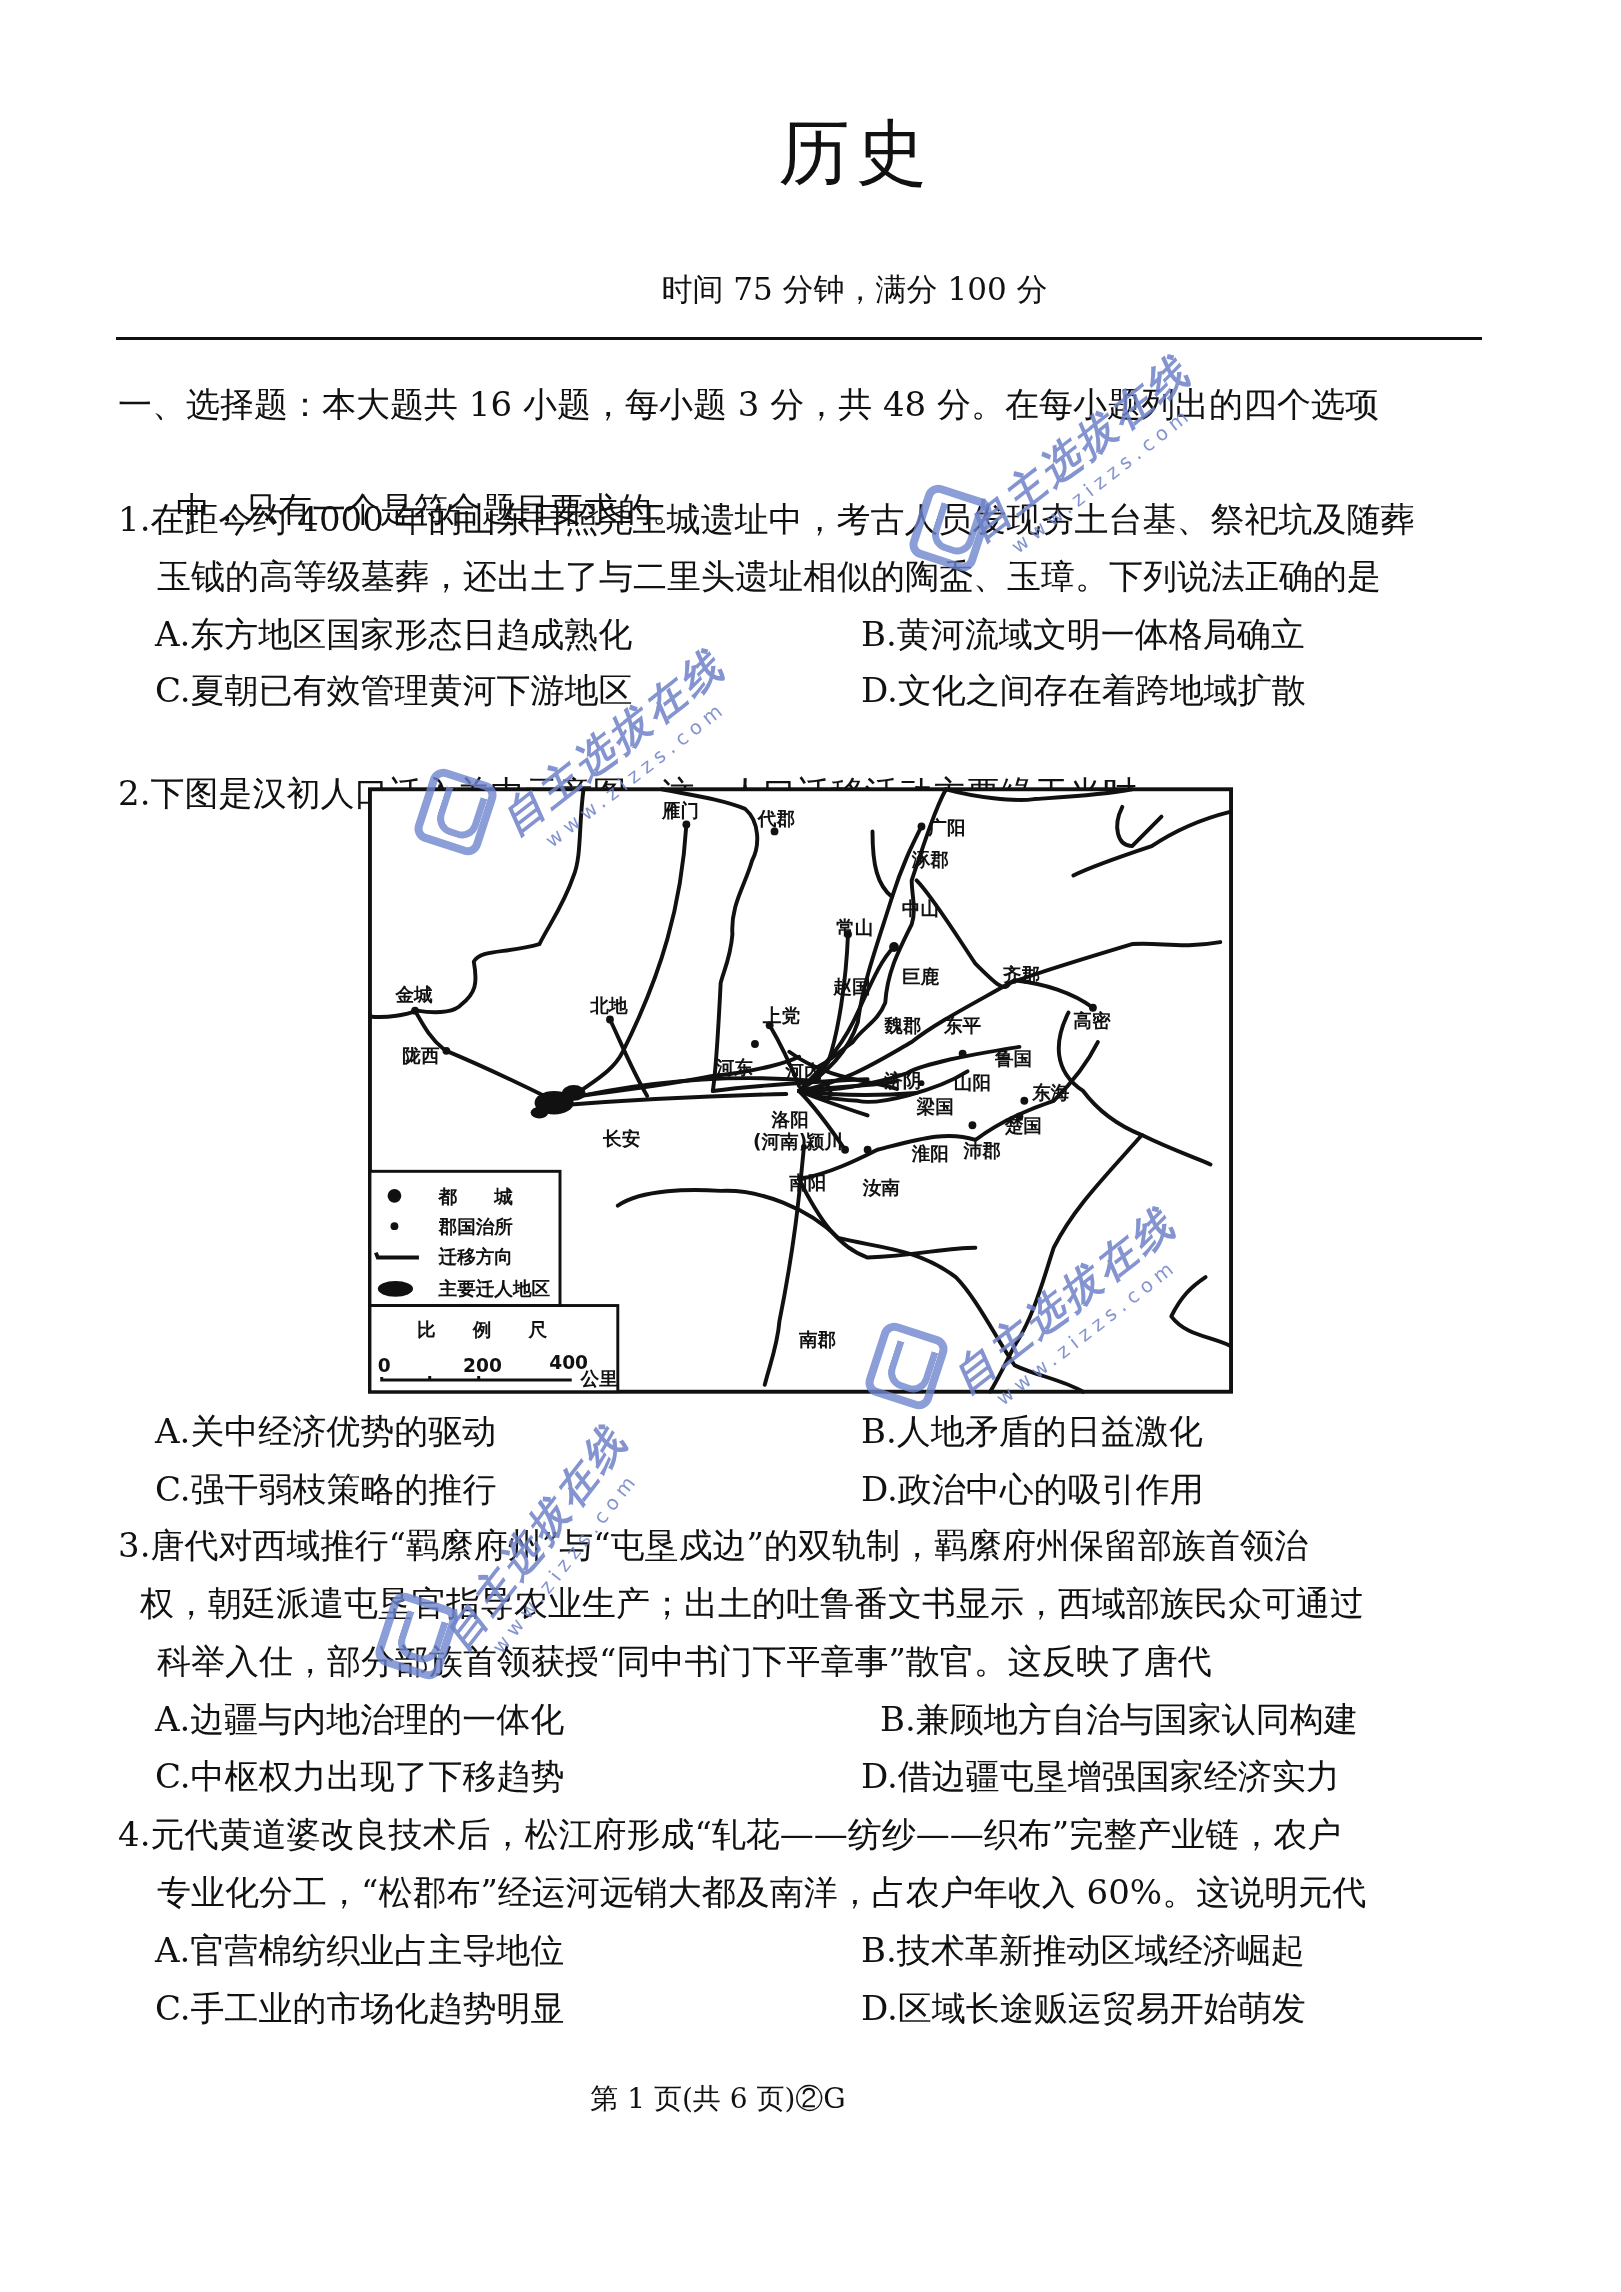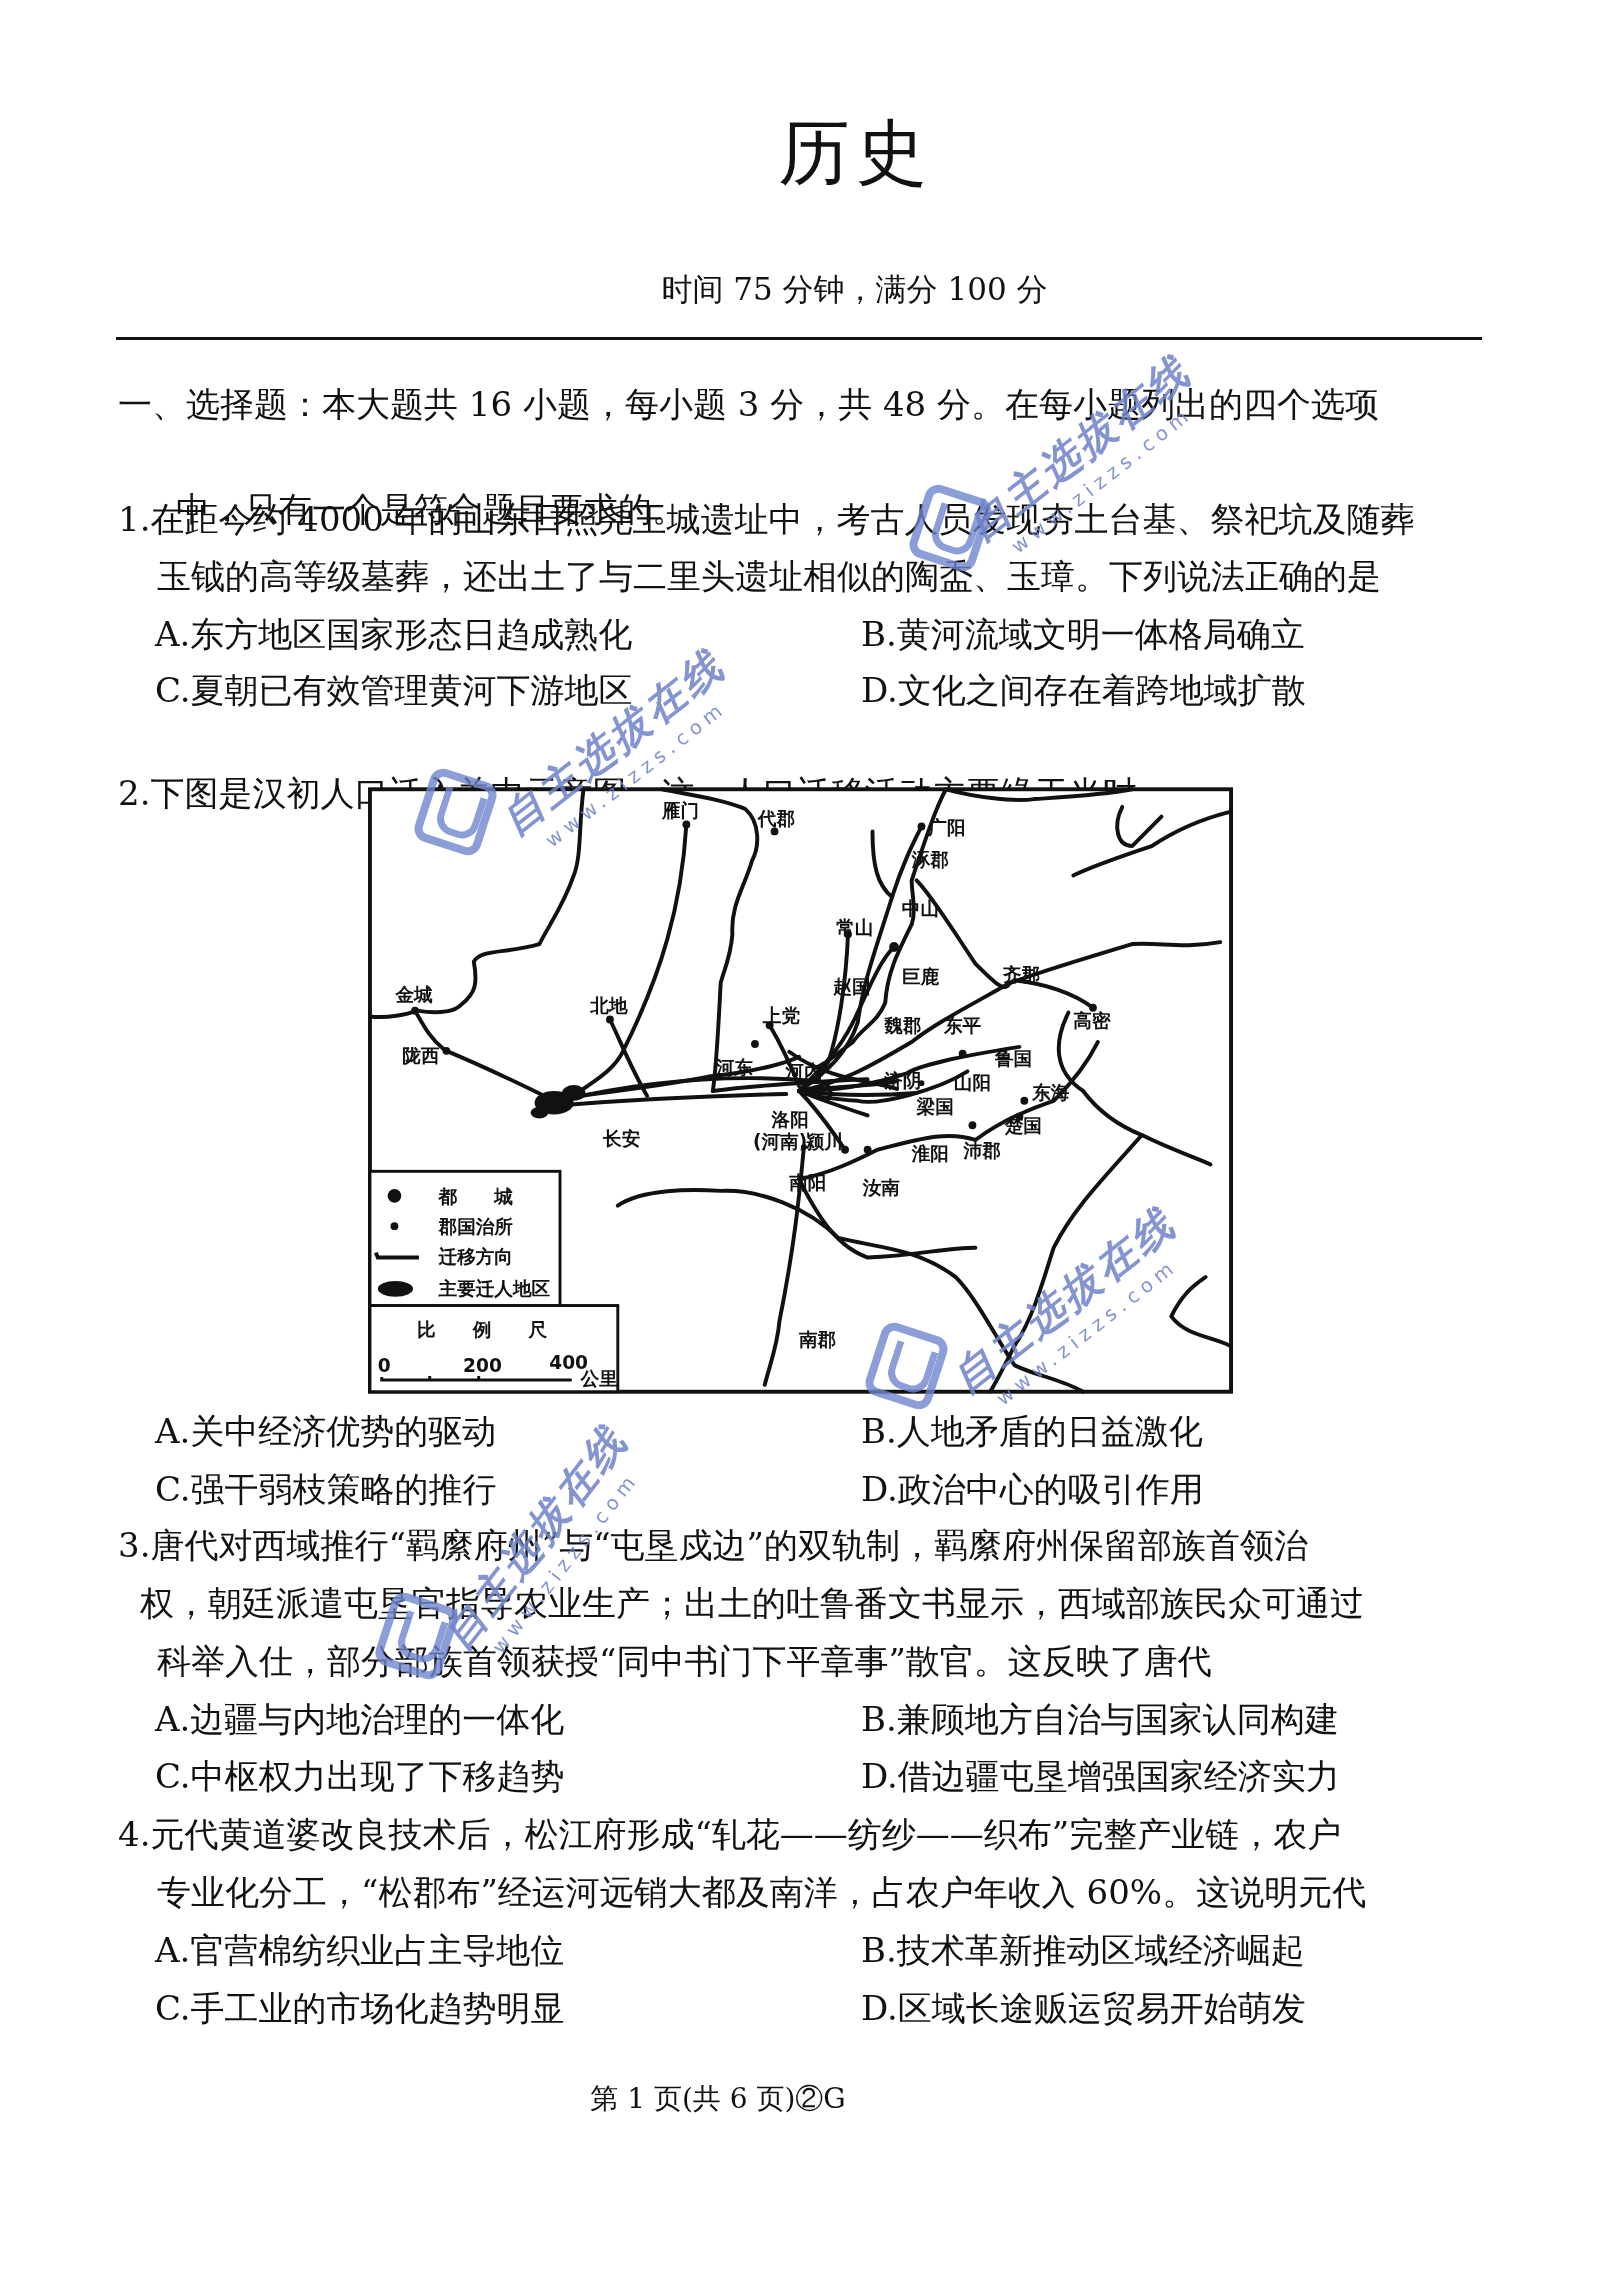--- a/index.html
+++ b/index.html
@@ -184,21 +184,21 @@
   <div class="abs opt" style="left:861px;top:1412px;">B.人地矛盾的日益激化</div>
   <div class="abs opt" style="left:155px;top:1470px;">C.强干弱枝策略的推行</div>
   <div class="abs opt" style="left:861px;top:1470px;">D.政治中心的吸引作用</div>
 </div>
 
 <div>
   <div class="abs line" style="left:118px;top:1526px;">3.唐代对西域推行“羁縻府州”与“屯垦戍边”的双轨制，羁縻府州保留部族首领治</div>
   <div class="abs line" style="left:140px;top:1584px;font-family:Liberation Serif, serif;">权，朝廷派遣屯垦官指导农业生产；出土的吐鲁番文书显示，西域部族民众可通过</div>
   <div class="abs line" style="left:157px;top:1642px;">科举入仕，部分部族首领获授“同中书门下平章事”散官。这反映了唐代</div>
   <div class="abs opt" style="left:155px;top:1700px;">A.边疆与内地治理的一体化</div>
-  <div class="abs opt" style="left:861px;top:1700px;">B.兼顾地方自治与国家认同构建</div>
+  <div class="abs opt" style="left:880px;top:1700px;">B.兼顾地方自治与国家认同构建</div>
   <div class="abs opt" style="left:155px;top:1757px;">C.中枢权力出现了下移趋势</div>
   <div class="abs opt" style="left:861px;top:1757px;">D.借边疆屯垦增强国家经济实力</div>
 </div>
 
 <div>
   <div class="abs line" style="left:118px;top:1815px;">4.元代黄道婆改良技术后，松江府形成“轧花——纺纱——织布”完整产业链，农户</div>
   <div class="abs line" style="left:157px;top:1873px;">专业化分工，“松郡布”经运河远销大都及南洋，占农户年收入 60%。这说明元代</div>
   <div class="abs opt" style="left:155px;top:1931px;">A.官营棉纺织业占主导地位</div>
   <div class="abs opt" style="left:861px;top:1931px;">B.技术革新推动区域经济崛起</div>
   <div class="abs opt" style="left:155px;top:1989px;">C.手工业的市场化趋势明显</div>

